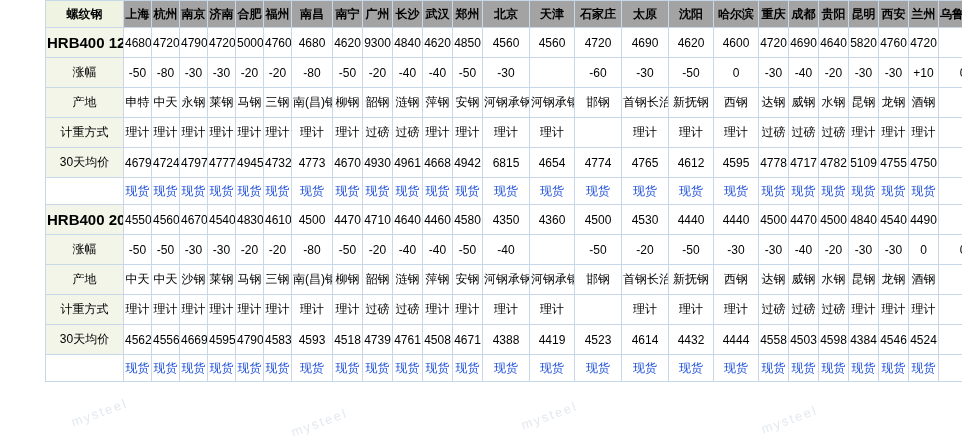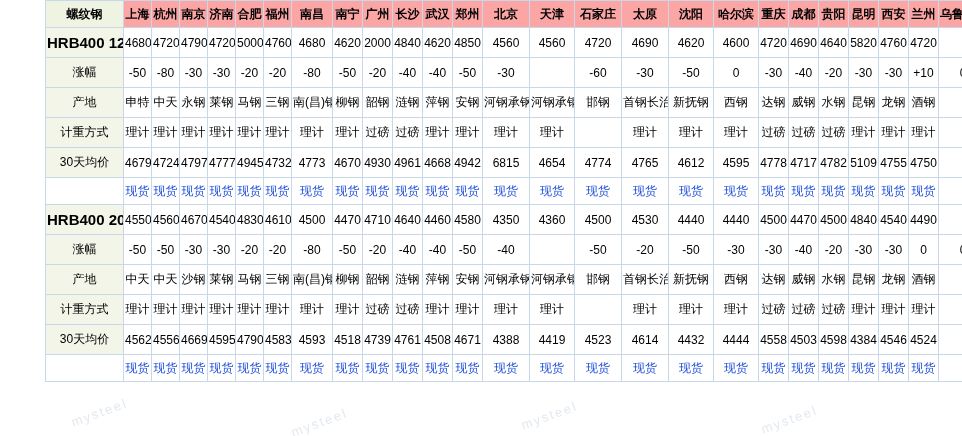--- a/index.html
+++ b/index.html
@@ -30,21 +30,21 @@
     text-align: center;
     vertical-align: middle;
     height: 29px;
     padding: 0 1px;
     font-size: 12px;
     white-space: nowrap;
     overflow: hidden;
   }
   
   tr.head td {
-    background: #fca5a5;
+    background: #a3a3a3;
     font-weight: bold;
     color: #000;
     height: 26px;
   }
   tr.head td.firstcol {
     background: #eef3e2;
   }
   
   td.firstcol {
     background: #f2f5e8;
@@ -170,21 +170,21 @@
         <tr class="spec">
           <td class="firstcol">HRB400 12MM</td>
           <td class="val">4680</td>
           <td class="val">4720</td>
           <td class="val">4790</td>
           <td class="val">4720</td>
           <td class="val">5000</td>
           <td class="val">4760</td>
           <td class="val">4680</td>
           <td class="val">4620</td>
-          <td class="val">2000</td>
+          <td class="val">9300</td>
           <td class="val">4840</td>
           <td class="val">4620</td>
           <td class="val">4850</td>
           <td class="val">4560</td>
           <td class="val">4560</td>
           <td class="val">4720</td>
           <td class="val">4690</td>
           <td class="val">4620</td>
           <td class="val">4600</td>
           <td class="val">4720</td>

